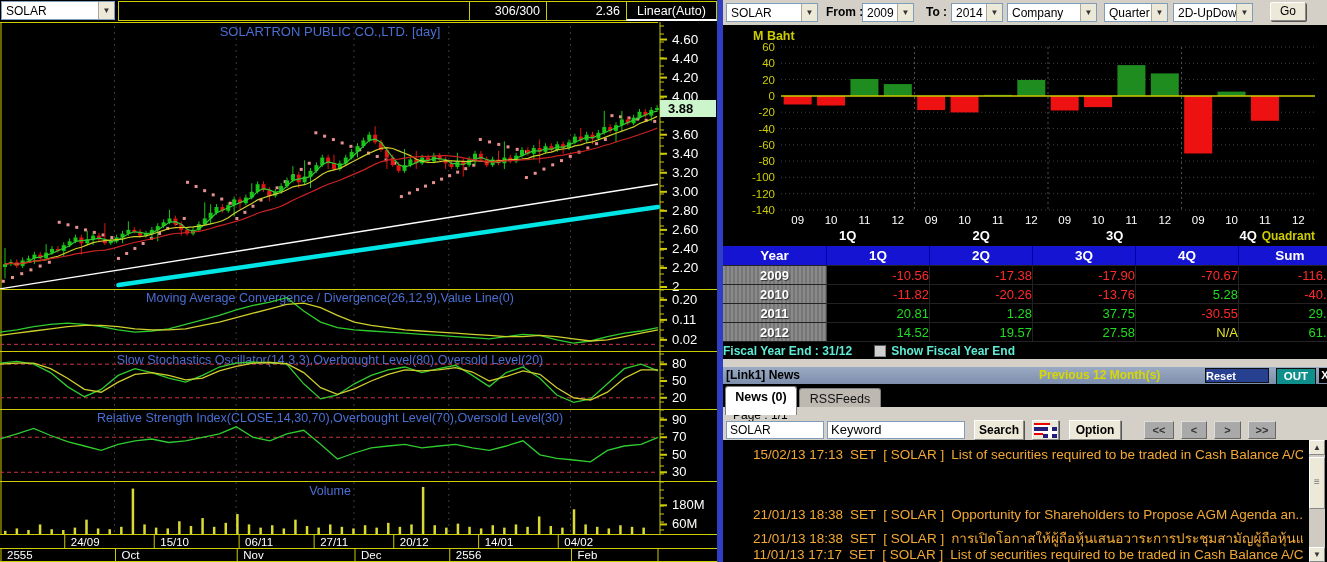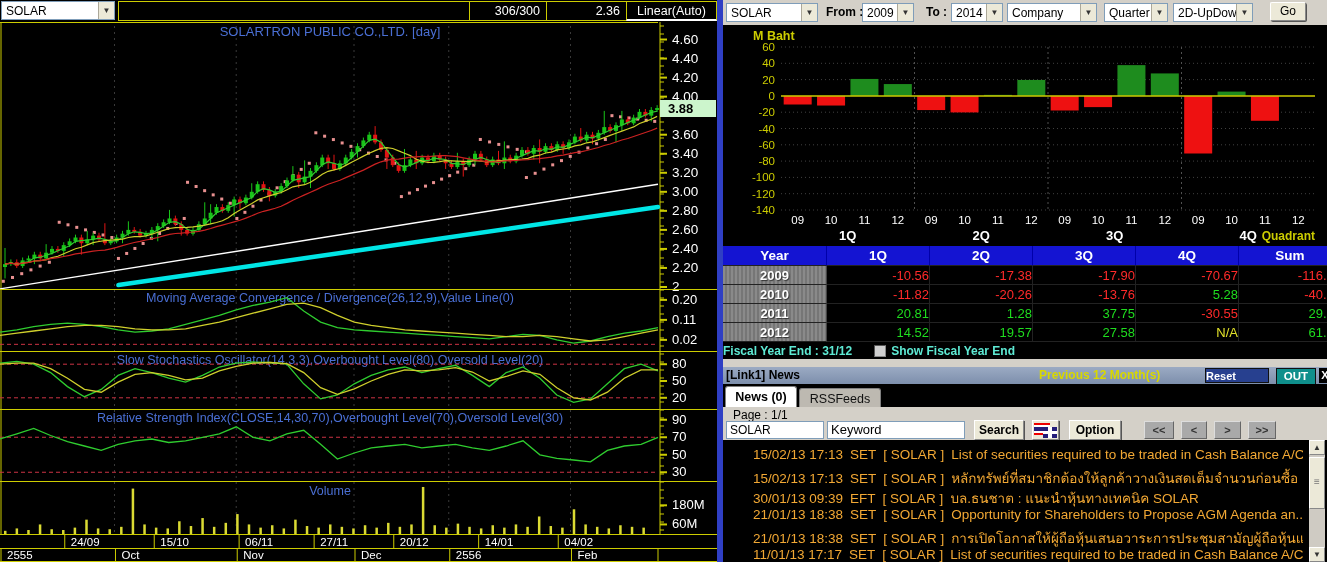--- a/index.html
+++ b/index.html
@@ -43,21 +43,21 @@
 #fiscal-row{position:absolute;left:0;top:342px;width:604px;height:17px;background:#000;color:#5eead4;font-size:12px;font-weight:bold;display:flex;align-items:center}
 #fiscal-check{width:12px;height:12px;background:#CFCFCF;border:1px solid #888;border-top-color:#555;border-left-color:#555;margin:0 5px 0 22px}
 
 #news-titlebar{position:absolute;left:0;top:367px;width:604px;height:17px;background:linear-gradient(180deg,#9BAAC3,#7D8FAC);font-size:12px}
 #news-title{position:absolute;left:3px;top:1px;font-weight:bold;color:#000}
 #news-prev{position:absolute;left:316px;top:1px;font-weight:bold;color:#D8D800}
 #reset-btn{position:absolute;left:482px;top:1px;width:64px;height:15px;background:#27408F;color:#fff;font-weight:bold;font-size:11px;text-align:left;line-height:14px;border:1px solid #111}
 #out-btn{position:absolute;left:553px;top:1px;width:40px;height:32px;background:#0F8F8C;color:#fff;font-weight:bold;font-size:11.5px;text-align:center;line-height:14px;border:1px solid #111}
 #x-btn{position:absolute;left:596px;top:1px;width:12px;height:15px;background:#000;color:#fff;font-weight:bold;font-size:11px;text-align:center;line-height:14px}
 #news-tabs{position:absolute;left:0;top:384px;width:604px;height:23px;background:#000}
-.tab{position:absolute;top:2px;height:21px;font-size:12.5px;text-align:center;line-height:21px;border:1px solid #808080;border-bottom:none;border-radius:3px 3px 0 0}
+.tab{position:absolute;top:2px;height:29px;font-size:12.5px;text-align:center;line-height:21px;border:1px solid #808080;border-bottom:none;border-radius:3px 3px 0 0}
 #tab-news{left:2px;width:72px;background:#fff;font-weight:bold;color:#000;z-index:2}
 #tab-rss{left:76px;width:82px;background:#BDB9B1;color:#111;top:4px;height:19px}
 #news-gray{position:absolute;left:0;top:407px;width:604px;height:33px;background:#D4D0C8}
 #page-label{position:absolute;left:10px;top:1px;font-size:12px;color:#000}
 .tinput{position:absolute;top:14px;height:18px;background:#fff;border:1px solid #7F9DB9;font-size:12px;color:#000;padding-left:3px;line-height:16px}
 #search-input{left:3px;width:98px}
 #keyword-input{left:104px;width:138px;font-weight:normal;font-size:13px}
 #search-btn{left:251px;top:13px;width:50px;height:20px;line-height:18px;font-weight:bold}
 #flag-btn{left:309px;top:13px;width:27px;height:20px;padding:1px}
 #option-btn{left:346px;top:13px;width:52px;height:20px;line-height:18px;font-weight:bold}
@@ -822,20 +822,18 @@
       <div class="navbtn" style="left:491px;width:27px">&gt;</div>
       <div class="navbtn" style="left:525px;width:28px">&gt;&gt;</div>
     </div>
     <div id="news-list">
       <div id="news-scroll">
         <span class="sbtn" style="top:0">▲</span>
         <div id="sthumb"></div>
         <span class="sbtn" style="bottom:0">▼</span>
       </div>
     <div class="news-item" style="top: 7px;"><span>15/02/13 17:13</span><span>SET</span><span>[ SOLAR ]</span><span>List of securities required to be traded in Cash Balance A/C</span></div>
-        <div class="news-item" style="top: 27px;"><span>15/02/13 17:13</span><span>SET</span><span>[ SOLAR ]</span><span>หลักทรัพย์ที่สมาชิกต้องให้ลูกค้าวางเงินสดเต็มจำนวนก่อนซื้อ</span></div>
-        <div class="news-item" style="top: 47px;"><span>30/01/13 09:39</span><span>EFT</span><span>[ SOLAR ]</span><span>บล.ธนชาต : แนะนำหุ้นทางเทคนิค SOLAR</span></div>
         <div class="news-item" style="top: 67px;"><span>21/01/13 18:38</span><span>SET</span><span>[ SOLAR ]</span><span>Opportunity for Shareholders to Propose AGM Agenda an...</span></div>
         <div class="news-item" style="top: 87px;"><span>21/01/13 18:38</span><span>SET</span><span>[ SOLAR ]</span><span>การเปิดโอกาสให้ผู้ถือหุ้นเสนอวาระการประชุมสามัญผู้ถือหุ้นและเสนอบุคคลเพี...</span></div>
         <div class="news-item" style="top: 107px;"><span>11/01/13 17:17</span><span>SET</span><span>[ SOLAR ]</span><span>List of securities required to be traded in Cash Balance A/C</span></div>
       </div>
   </div>
 </div>
 
 </body></html>

